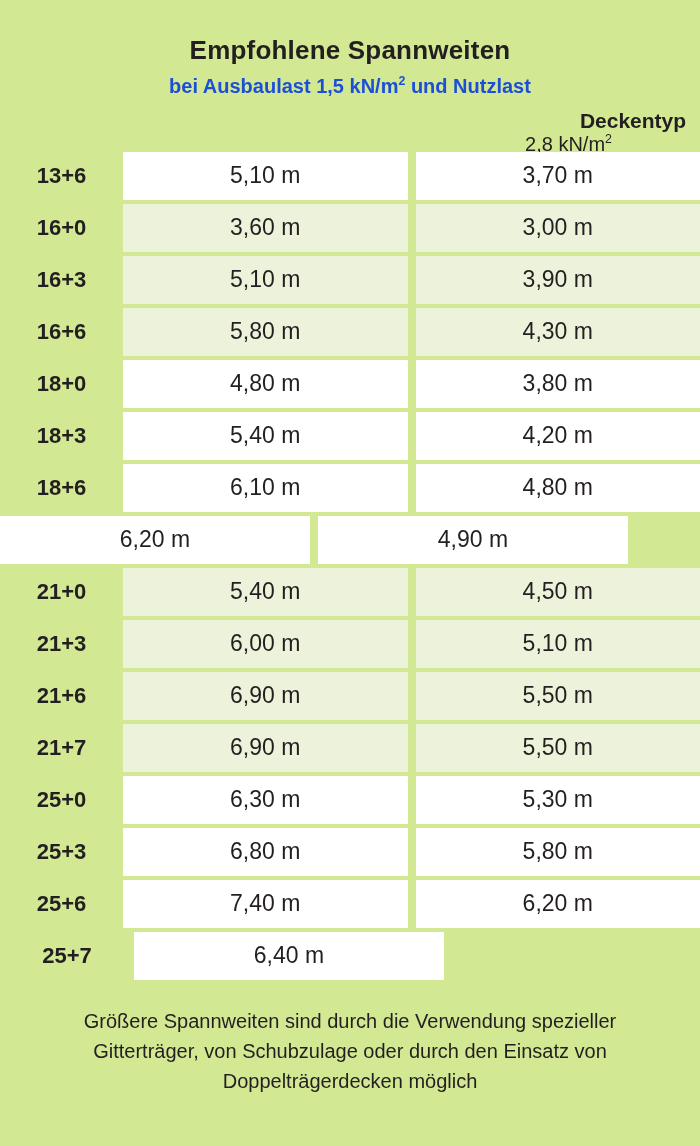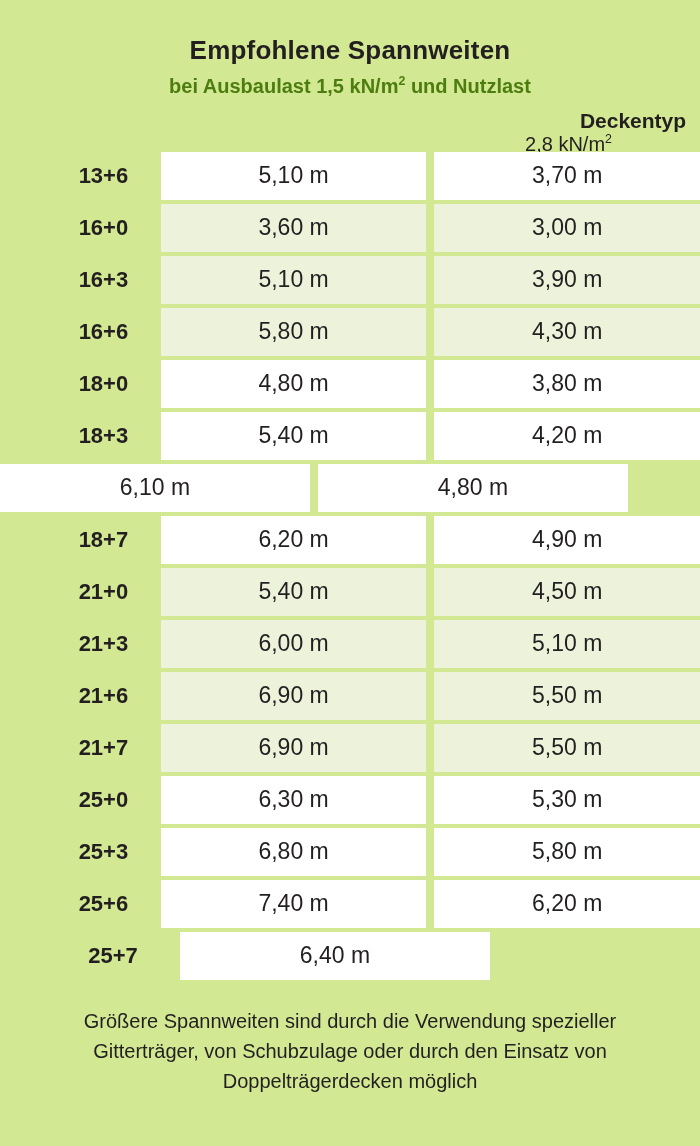--- a/index.html
+++ b/index.html
@@ -32,21 +32,21 @@
     font-weight: bold;
     letter-spacing: 0.2px;
     line-height: 1.1;
     color: #231f20;
     margin: 0 0 10px 0;
   }
   .subtitle {
     font-size: 20px;
     font-weight: bold;
     line-height: 1.1;
-    color: #4d7c0f;
+    color: #1d4ed8;
     margin: 0;
   }
   .sup {
     font-size: 0.62em;
     vertical-align: super;
     line-height: 0;
   }
 
   
   .colhead {
@@ -88,21 +88,20 @@
   }
   .cell-type {
     width: 134px;
     display: flex;
     align-items: center;
     justify-content: center;
     font-size: 22px;
     font-weight: bold;
     color: #231f20;
     background: transparent;
-    padding-left: 46px;
   }
   .cell-val {
     width: 310px;
     display: flex;
     align-items: center;
     justify-content: center;
     font-size: 23px;
     font-weight: normal;
     color: #231f20;
   }
@@ -169,25 +168,25 @@
         <div class="cell-type">18+0</div>
         <div class="cell-val col1">4,80 m</div>
         <div class="cell-val col2">3,80 m</div>
       </div>
       <div class="row white">
         <div class="cell-type">18+3</div>
         <div class="cell-val col1">5,40 m</div>
         <div class="cell-val col2">4,20 m</div>
       </div>
       <div class="row white">
+        <div class="cell-type">18+6</div>
         <div class="cell-val col1">6,10 m</div>
         <div class="cell-val col2">4,80 m</div>
       </div>
       <div class="row white">
-        <div class="cell-type">18+7</div>
         <div class="cell-val col1">6,20 m</div>
         <div class="cell-val col2">4,90 m</div>
       </div>
       <div class="row tint">
         <div class="cell-type">21+0</div>
         <div class="cell-val col1">5,40 m</div>
         <div class="cell-val col2">4,50 m</div>
       </div>
       <div class="row tint">
         <div class="cell-type">21+3</div>

